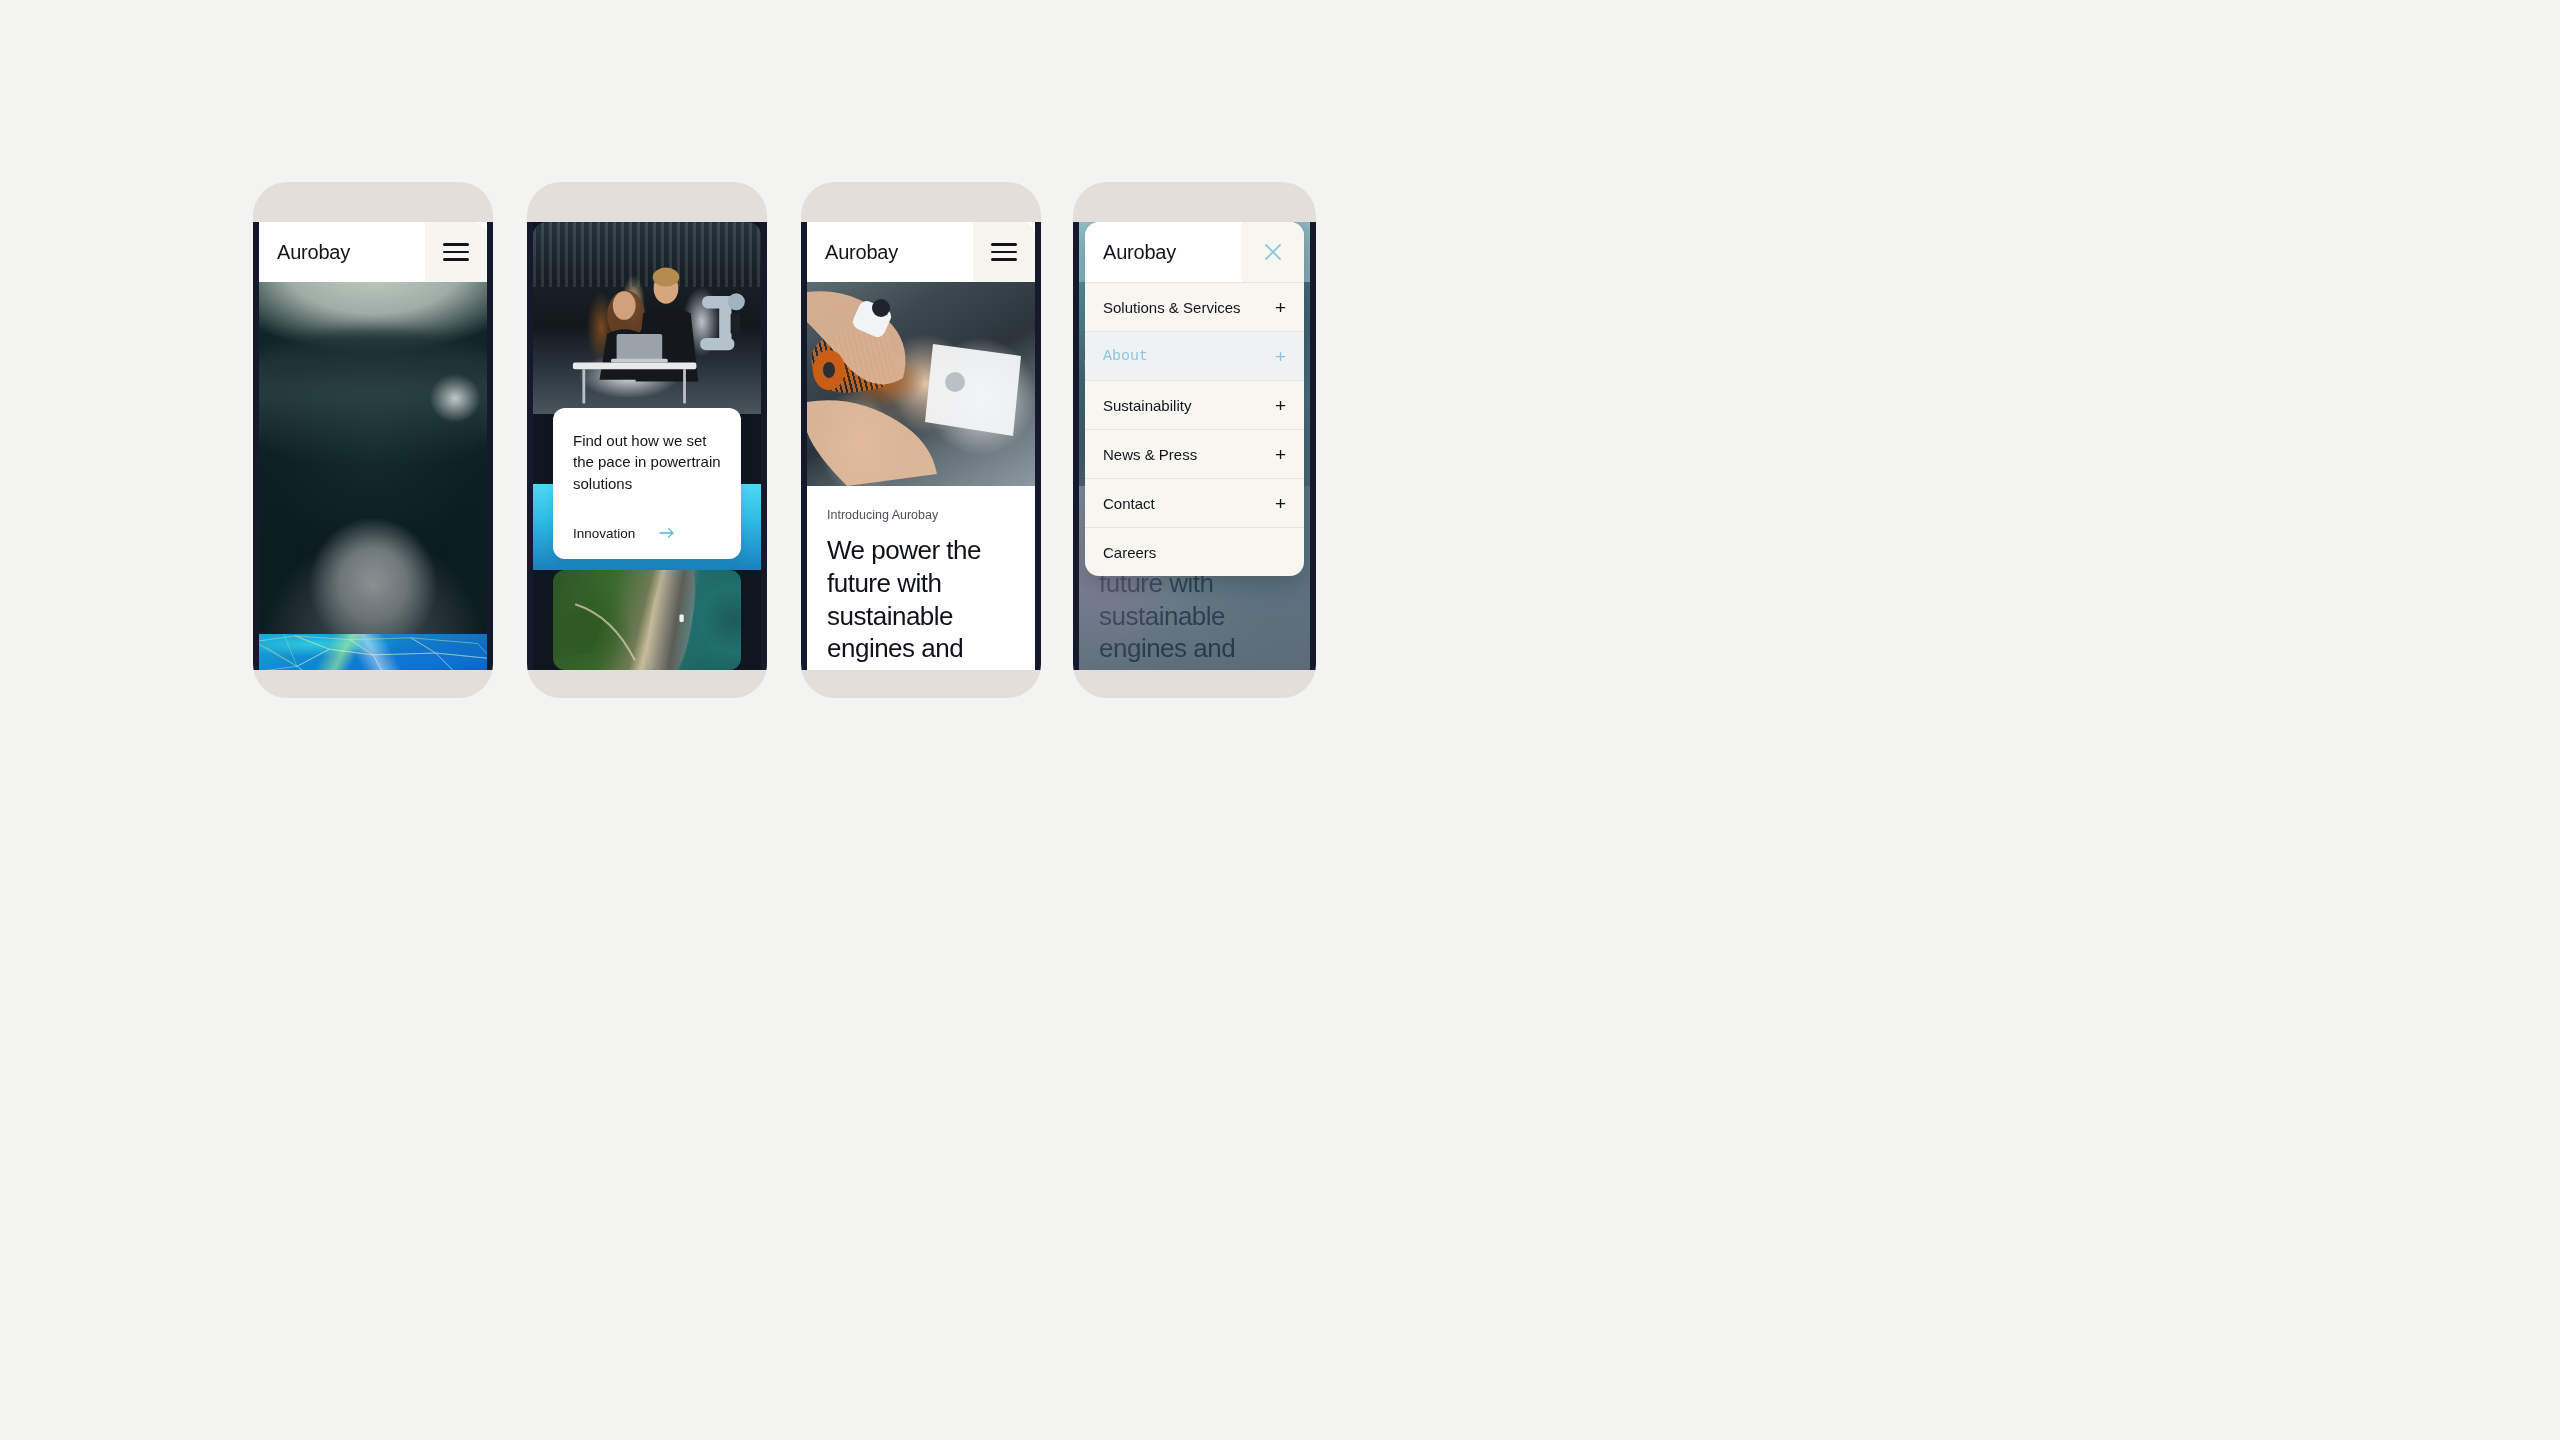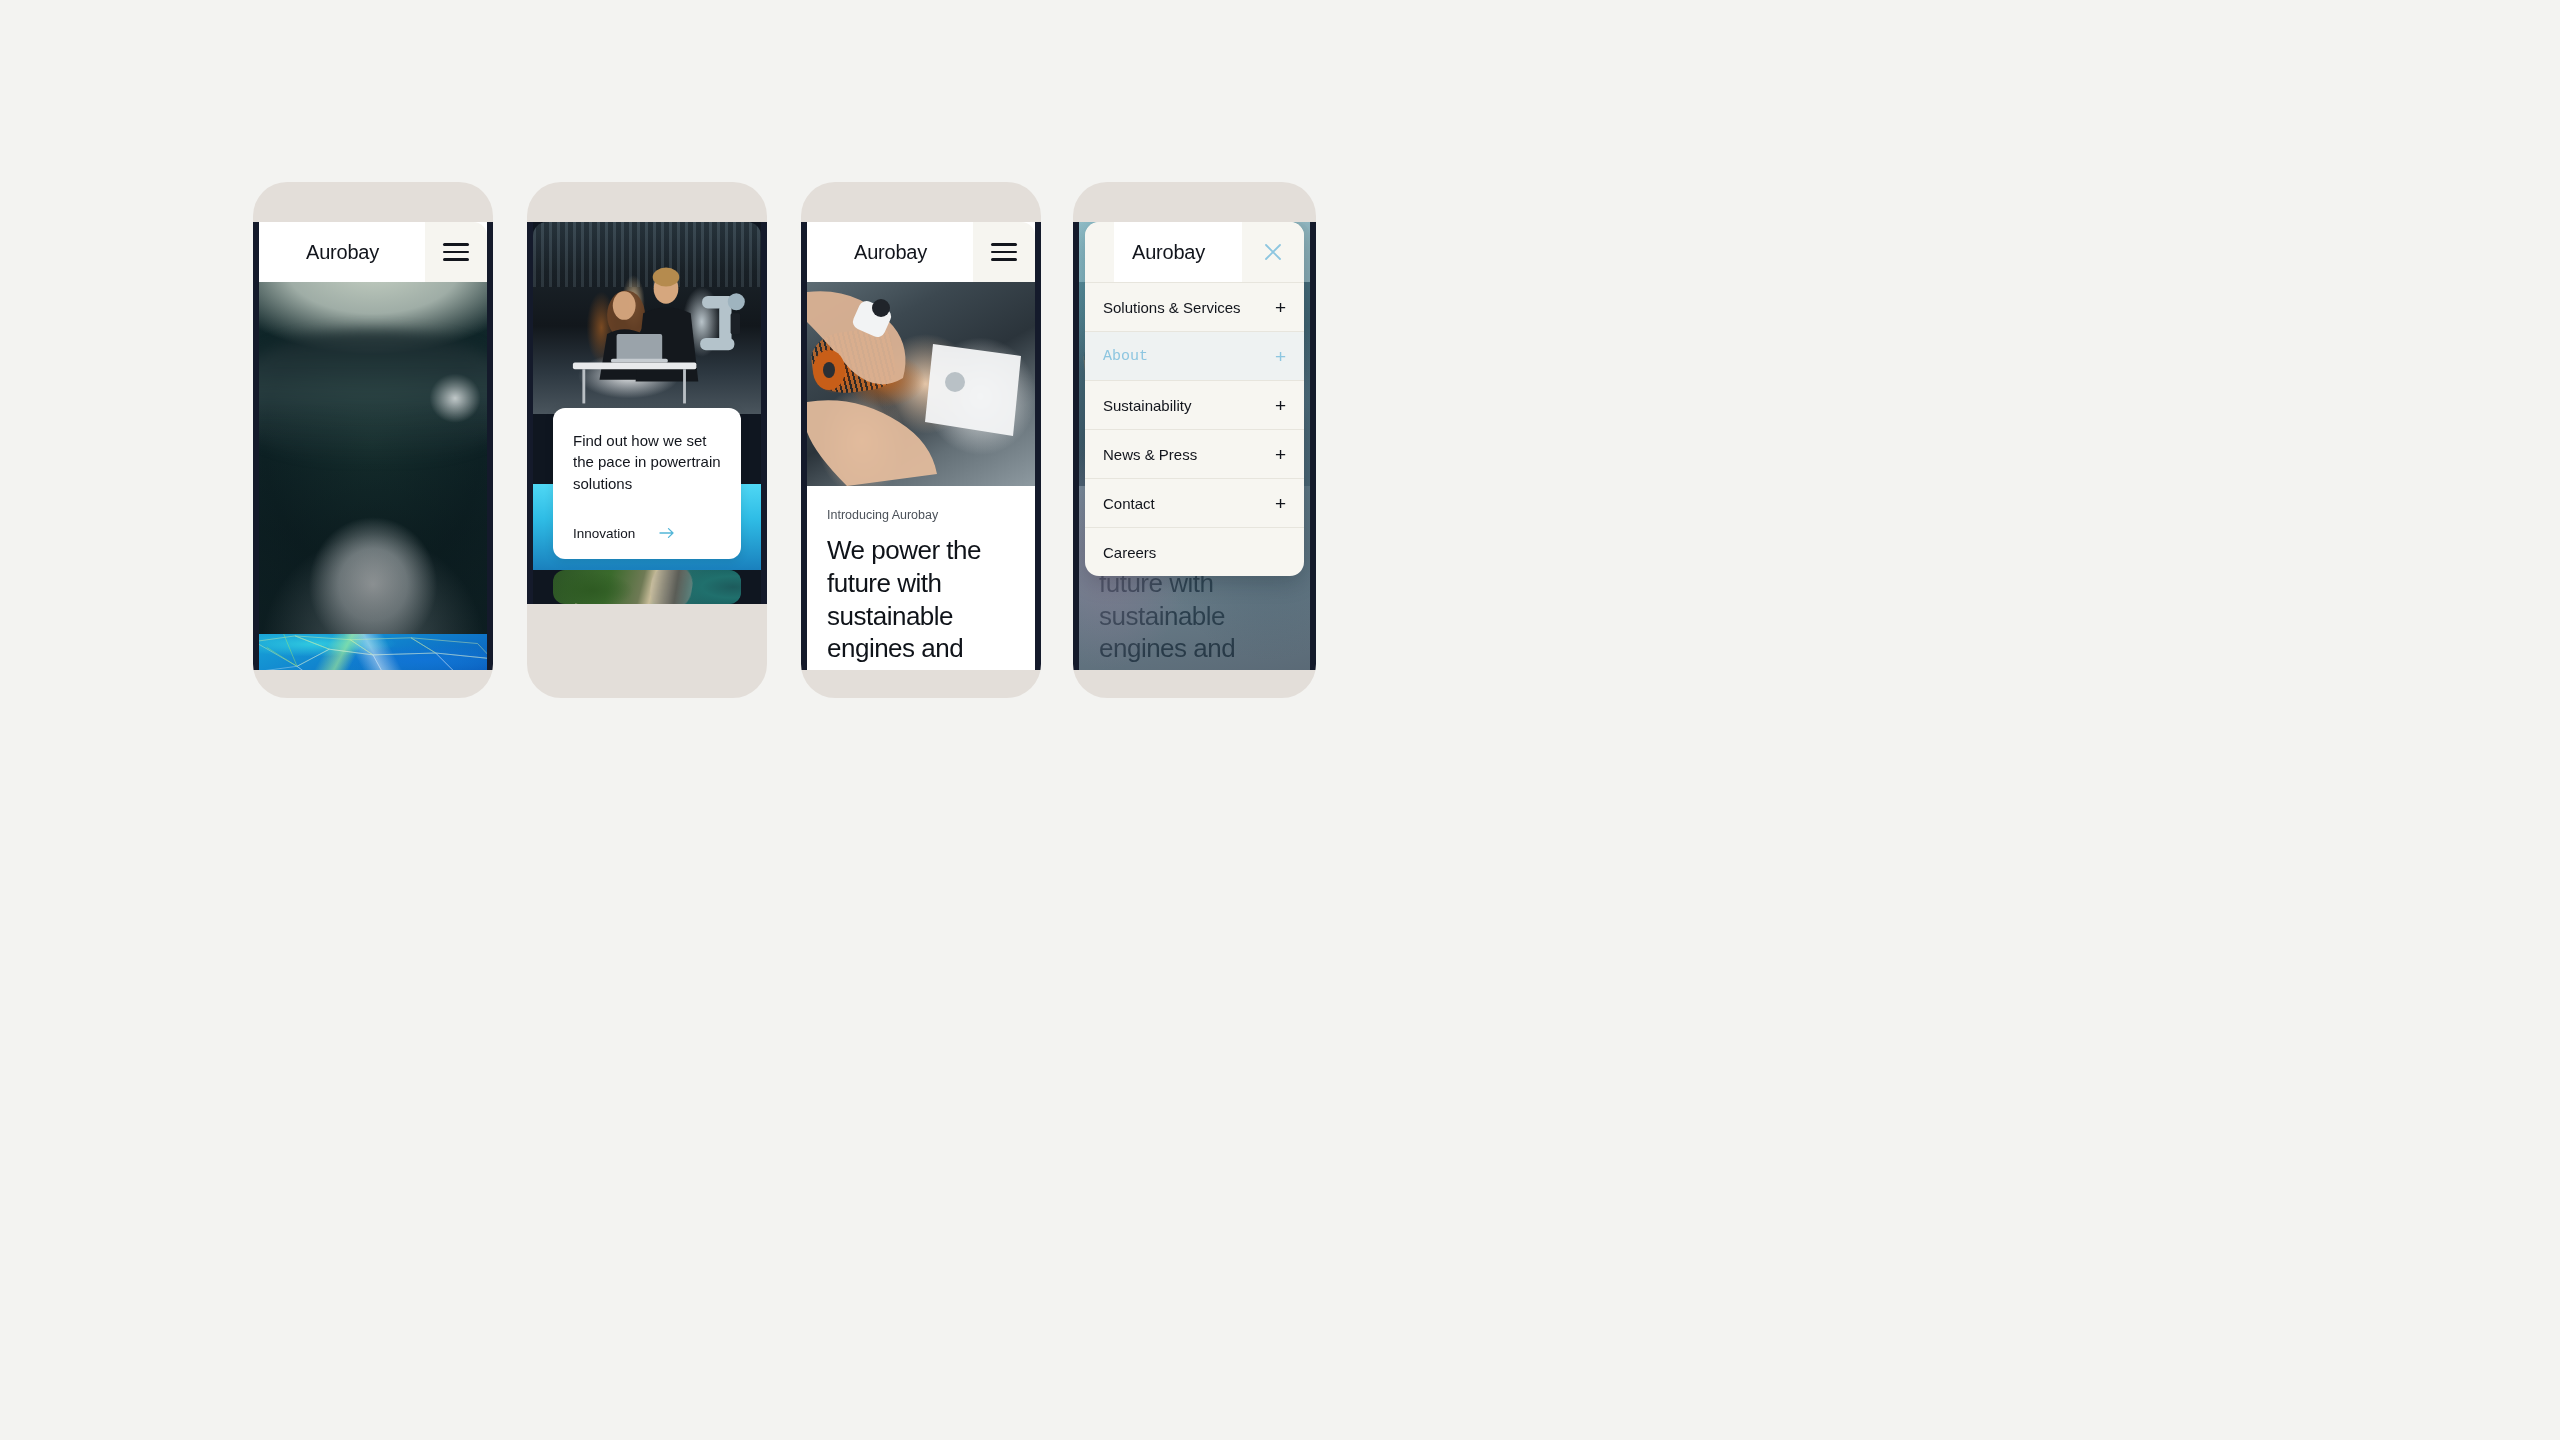--- a/index.html
+++ b/index.html
@@ -49,21 +49,20 @@
   .appbar {
     position: relative;
     height: 60px;
     display: flex;
     align-items: stretch;
     background: #ffffff;
     border-top-left-radius: 14px;
     border-top-right-radius: 14px;
     overflow: hidden;
     z-index: 6;
-    padding-left: 29px;
   }
   .brand {
     flex: 1;
     display: flex;
     align-items: center;
     padding-left: 18px;
     font-size: 20px;
     letter-spacing: -0.2px;
     color: #12151c;
     background: #ffffff;
@@ -384,21 +383,21 @@
               </g>
             </svg>
           </div>
         </div>
 
       </div>
     </div>
   </div>
 
   <div class="phone" style="left:527px; top:182px; width:240px; height:516px;">
-    <div class="screen" style="top:40px; height:382px;">
+    <div class="screen" style="top:40px; height:448px;">
       <div class="screen-inner" style="background:#0f1620;">
 
         <div class="photo" style="position:absolute; left:0; right:0; top:0; height:192px; border-top-left-radius:14px; border-top-right-radius:14px;">
           <div class="lab-photo"></div>
           <div class="lab-stripes"></div>
           <svg viewBox="0 0 240 192" preserveAspectRatio="none" style="position:absolute;inset:0;">
             <ellipse cx="98" cy="98" rx="20" ry="26" fill="#6a4326" opacity="0.9"></ellipse>
             <ellipse cx="96" cy="88" rx="12" ry="15" fill="#d6a77e" opacity="0.95"></ellipse>
             <path d="M78 118 q18 -10 38 0 l6 48 h-52 z" fill="#14181d"></path>
             <ellipse cx="140" cy="70" rx="13" ry="16" fill="#d6a77e"></ellipse>

